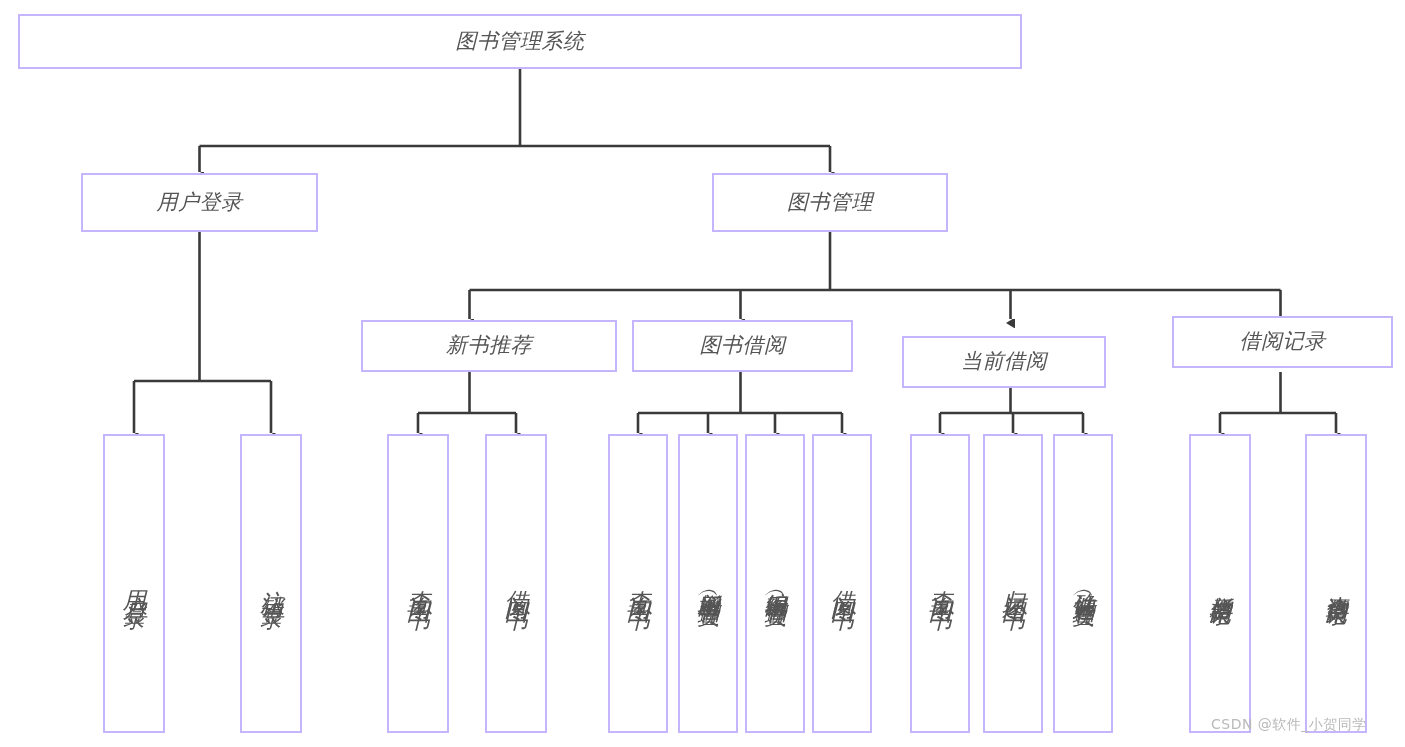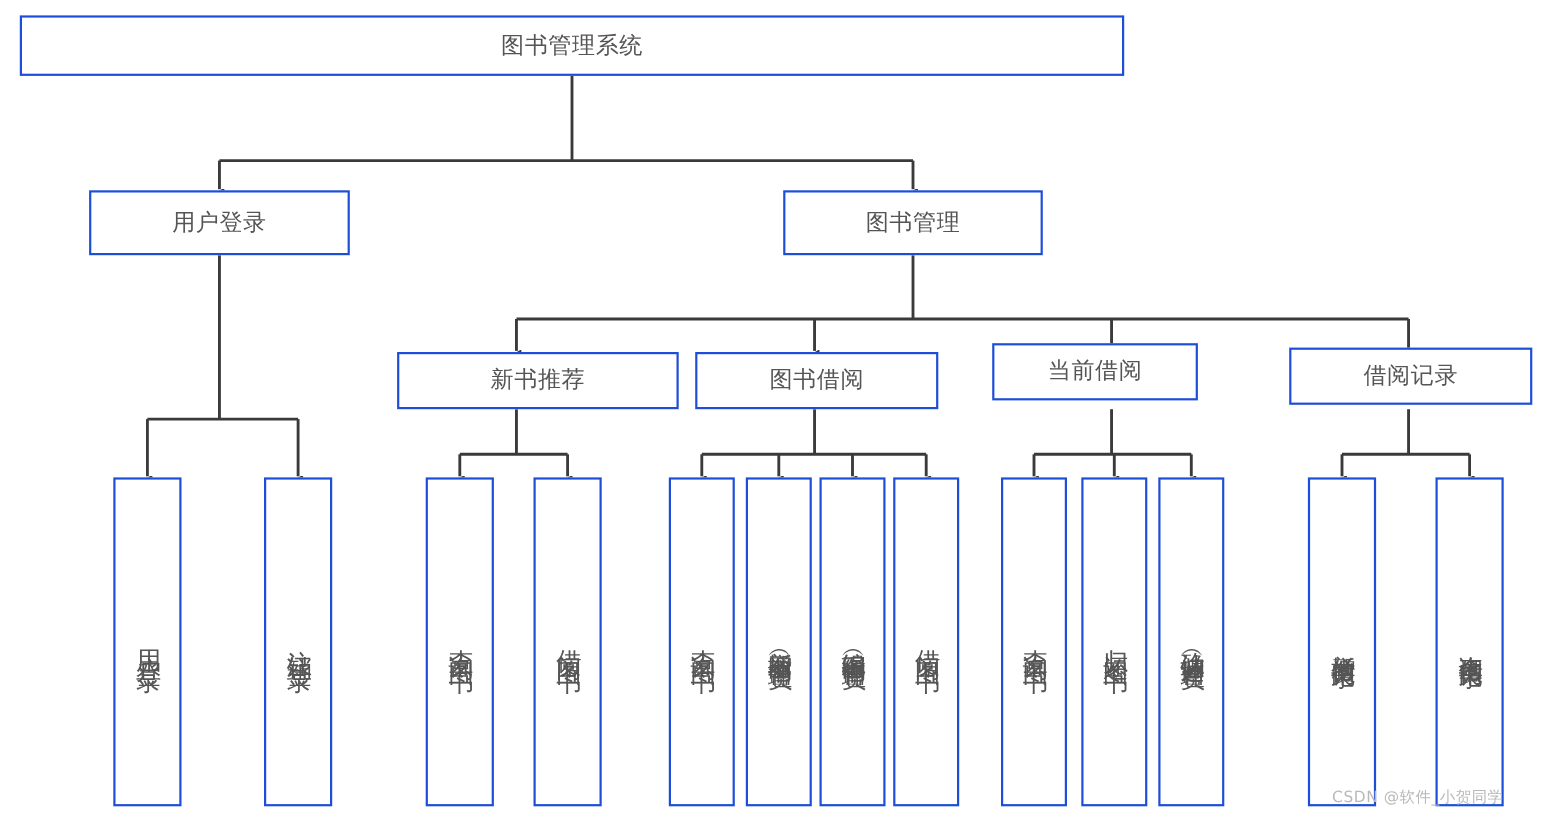--- a/index.html
+++ b/index.html
@@ -22,25 +22,26 @@
     left: 0;
     top: 0;
     width: 1405px;
     height: 747px;
     pointer-events: none;
   }
   .node {
     position: absolute;
     box-sizing: border-box;
     background: #ffffff;
-    border: 2px solid #1d4ed8;
+    border: 2px solid #c4b5fd;
     display: flex;
     align-items: center;
     justify-content: center;
     color: #4a4a4a;
+    font-style: italic;
   }
   .node .lbl {
     color: #555555;
     line-height: 1.02;
     text-align: center;
     white-space: nowrap;
   }
   .node.horiz .lbl {
     font-size: 21px;
     letter-spacing: 0.5px;
@@ -125,21 +126,21 @@
       </div>
       <div class="node horiz" style="left: 712px; top: 173px; width: 236px; height: 59px;">
         <span class="lbl">图书管理</span>
       </div>
       <div class="node horiz" style="left: 361px; top: 320px; width: 256px; height: 52px;">
         <span class="lbl">新书推荐</span>
       </div>
       <div class="node horiz" style="left: 632px; top: 320px; width: 221px; height: 52px;">
         <span class="lbl">图书借阅</span>
       </div>
-      <div class="node horiz" style="left: 902px; top: 312px; width: 187px; height: 52px;">
+      <div class="node horiz" style="left: 902px; top: 336px; width: 204px; height: 52px;">
         <span class="lbl">当前借阅</span>
       </div>
       <div class="node horiz" style="left: 1172px; top: 316px; width: 221px; height: 52px;">
         <span class="lbl">借阅记录</span>
       </div>
       <div class="node vert" style="left: 103px; top: 434px; width: 62px; height: 299px;">
         <span class="lbl">用户登录</span>
       </div>
       <div class="node vert" style="left: 240px; top: 434px; width: 62px; height: 299px;">
         <span class="lbl">注销登录</span>

